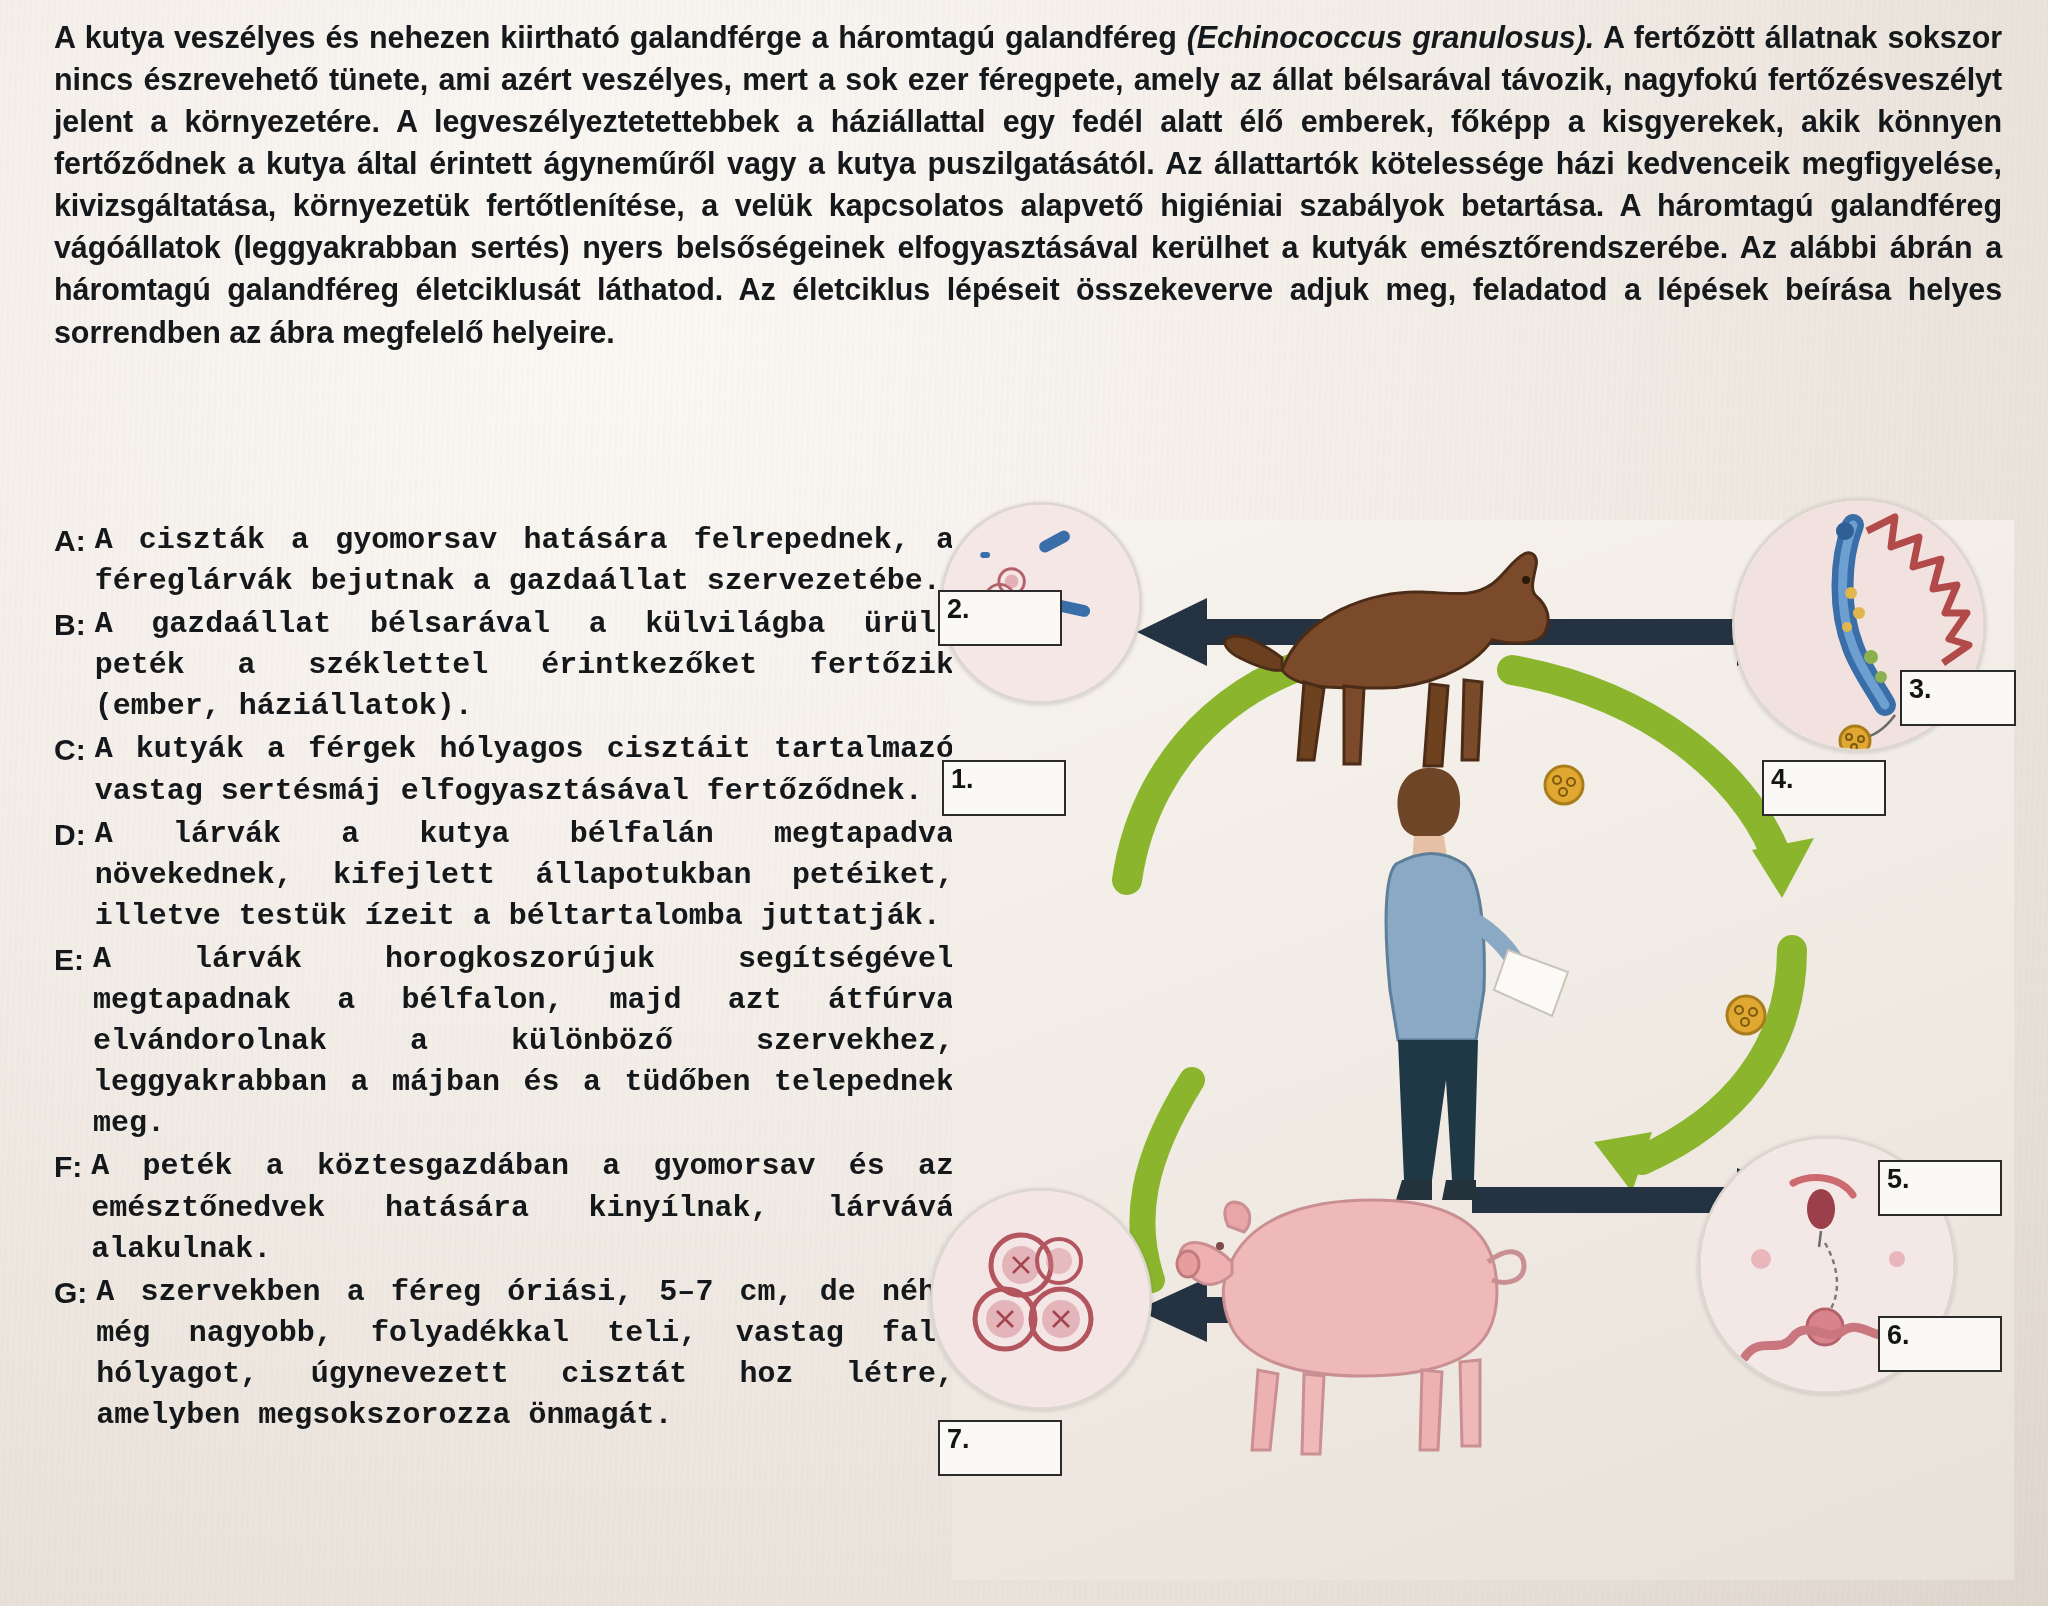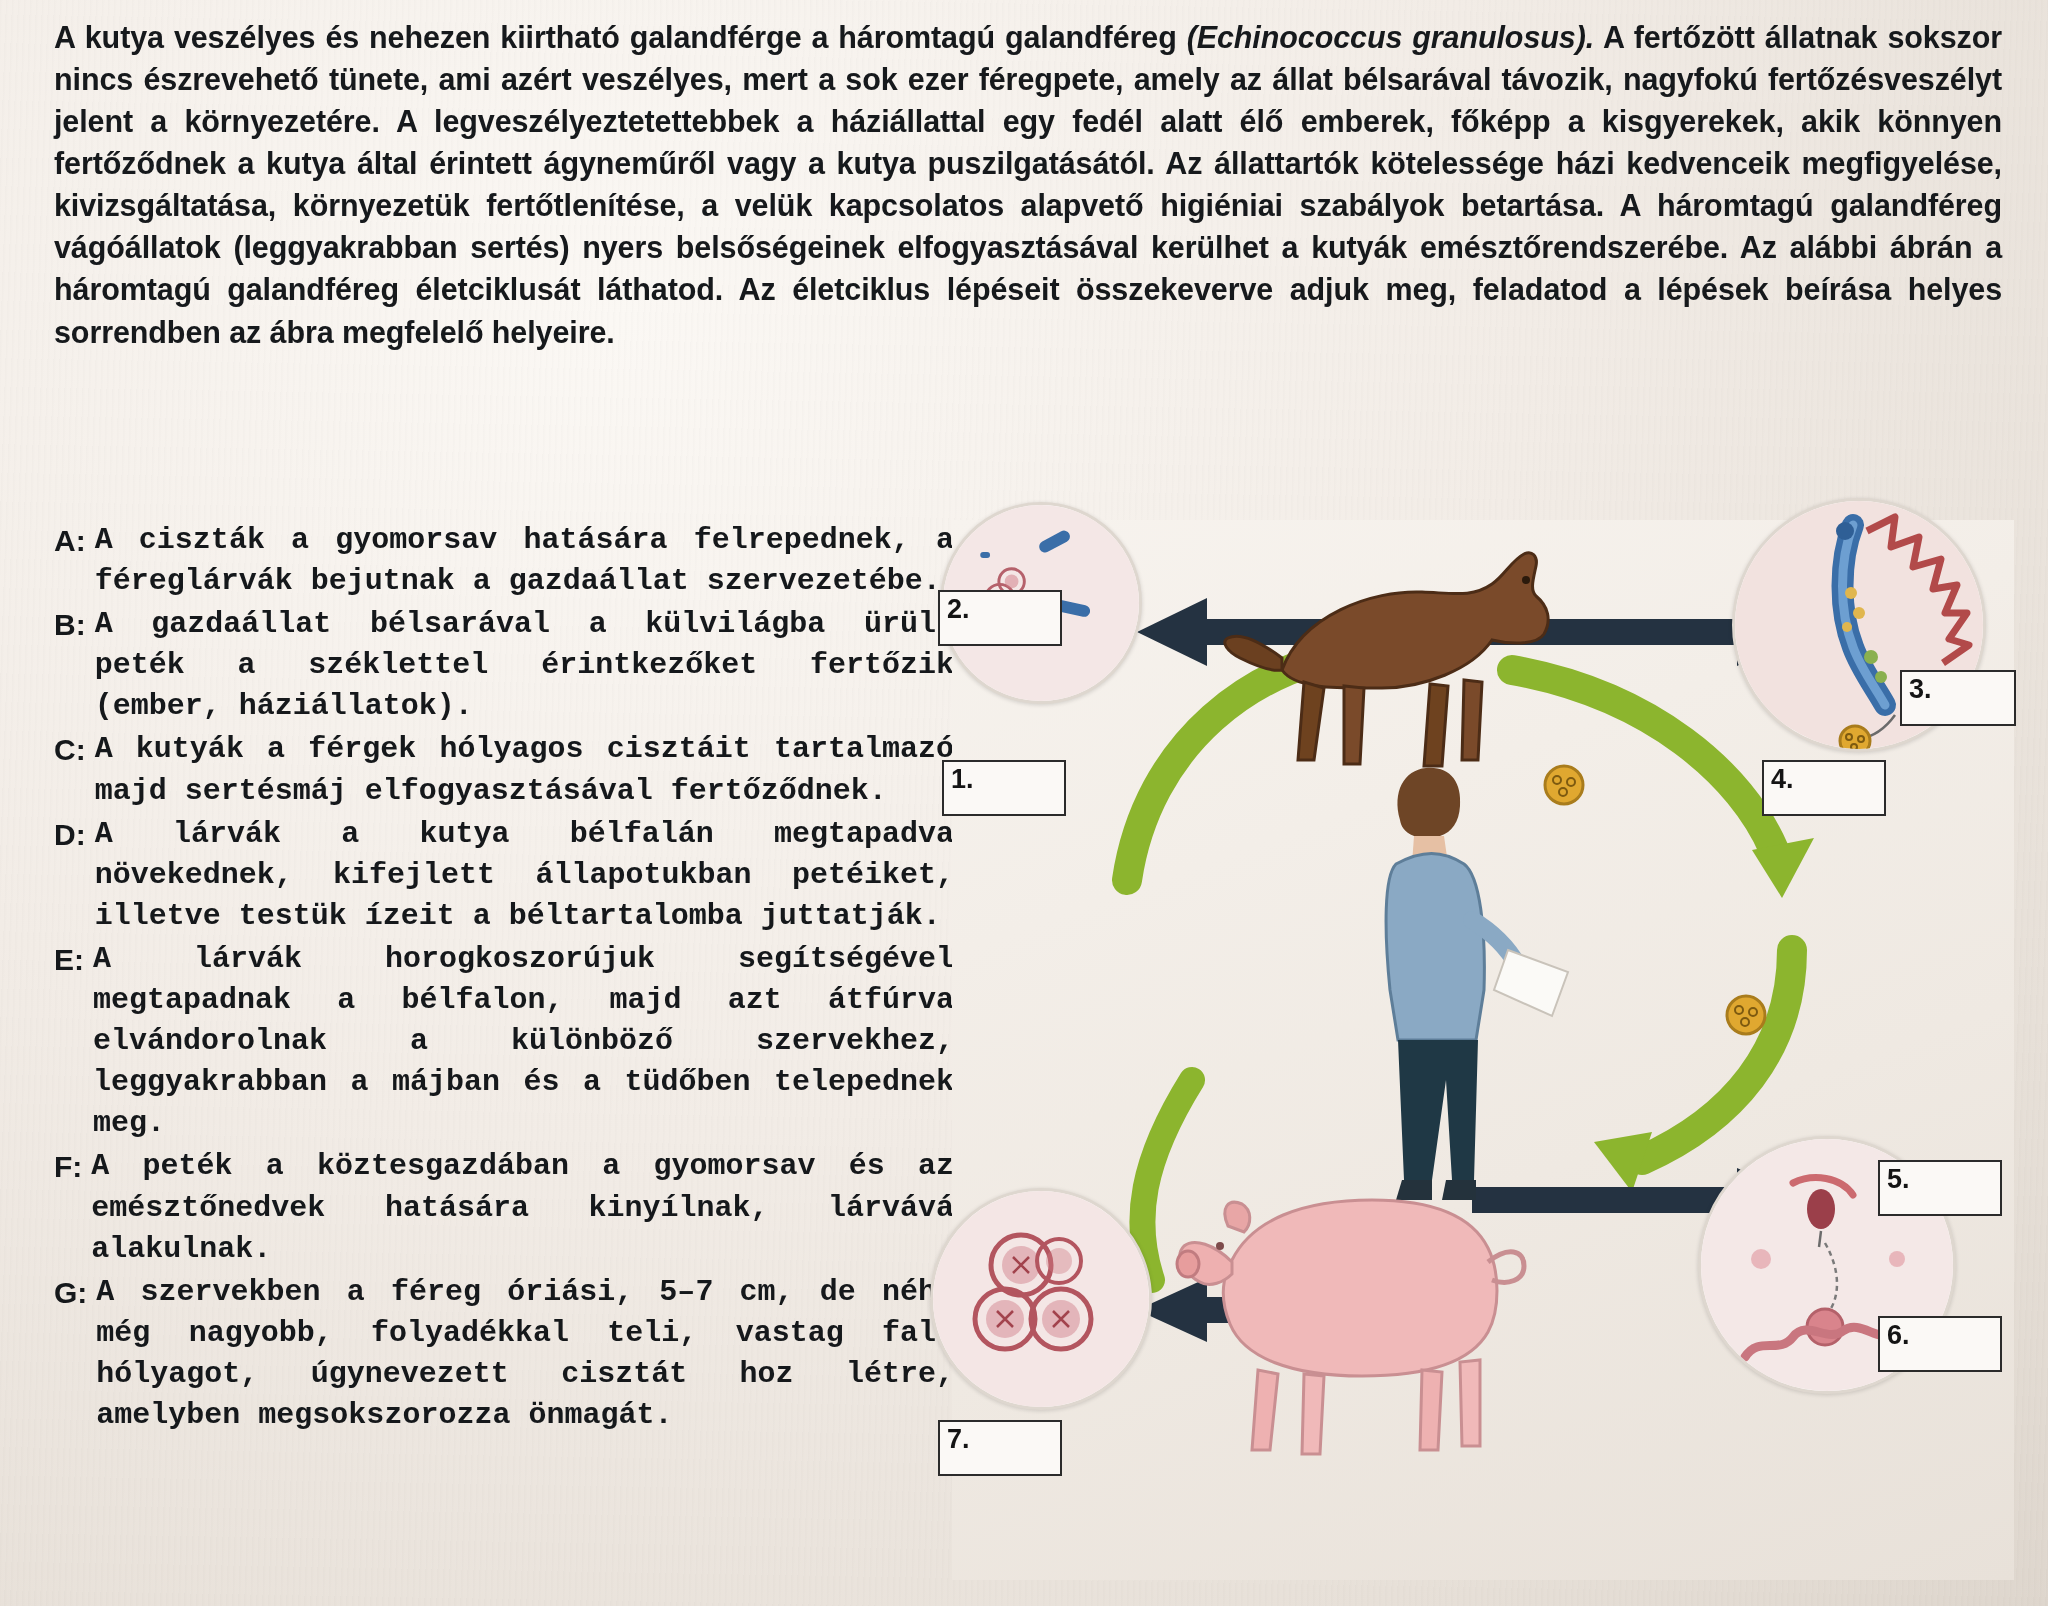--- a/index.html
+++ b/index.html
@@ -139,21 +139,21 @@
       <span class="step-text">A ciszták a gyomorsav hatására felrepednek, a féreglárvák bejutnak a gazdaállat szervezetébe.</span>
     </div>
 
     <div class="step">
       <span class="step-letter">B:</span>
       <span class="step-text">A gazdaállat bélsarával a külvilágba ürült peték a széklettel érintkezőket fertőzik (ember, háziállatok).</span>
     </div>
 
     <div class="step">
       <span class="step-letter">C:</span>
-      <span class="step-text">A kutyák a férgek hólyagos cisztáit tartalmazó majd sertésmáj elfogyasztásával fertőződnek.</span>
+      <span class="step-text">A kutyák a férgek hólyagos cisztáit tartalmazó vastag sertésmáj elfogyasztásával fertőződnek.</span>
     </div>
 
     <div class="step">
       <span class="step-letter">D:</span>
       <span class="step-text">A lárvák a kutya bélfalán megtapadva növekednek, kifejlett állapotukban petéiket, illetve testük ízeit a béltartalomba juttatják.</span>
     </div>
 
     <div class="step">
       <span class="step-letter">E:</span>
       <span class="step-text">A lárvák horogkoszorújuk segítségével megtapadnak a bélfalon, majd azt átfúrva elvándorolnak a különböző szervekhez, leggyakrabban a májban és a tüdőben telepednek meg.</span>

